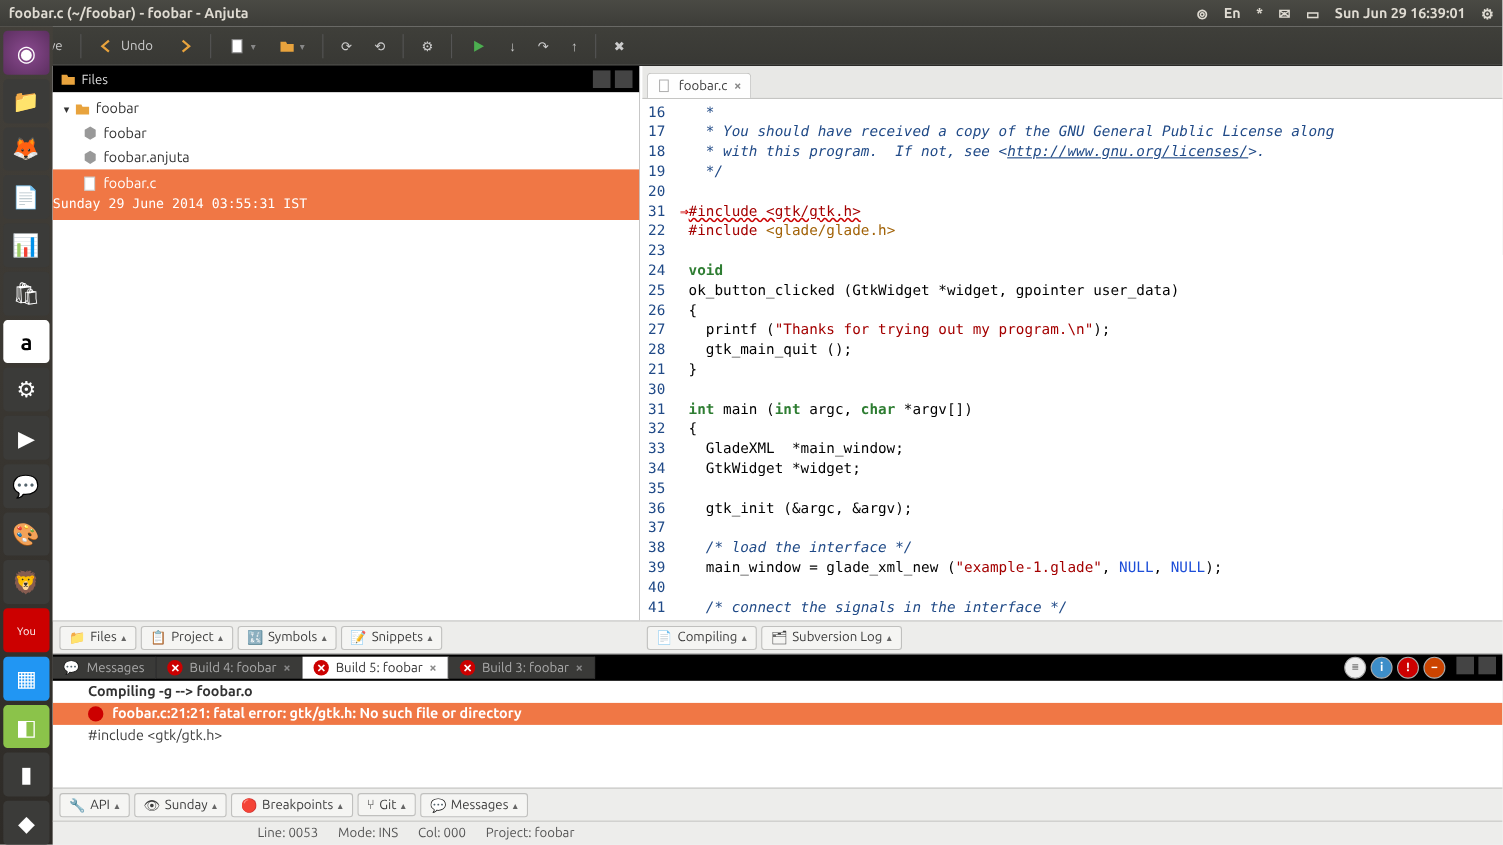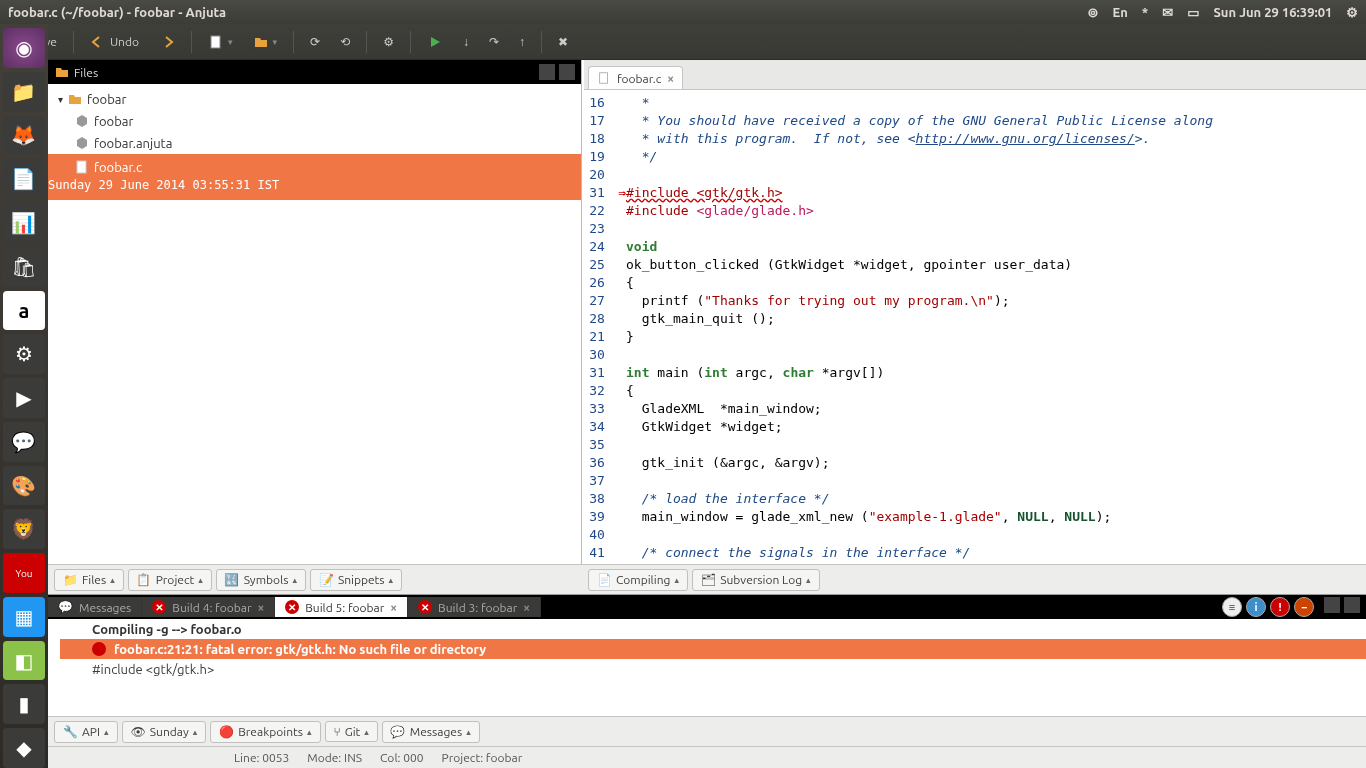--- a/index.html
+++ b/index.html
@@ -38,38 +38,38 @@
 .editor-body { flex:1; display:flex; overflow:hidden; background:#fff; font-family:"DejaVu Sans Mono",monospace; font-size:13px; line-height:18px; }
 .gutter { width:36px; text-align:center; padding:4px 6px 4px 0; color:#204a87; background:#fff; user-select:none; }
 .gutter-line { height:18px; }
 .gutter-line.error { position:relative; }
 .gutter-line.error::after { content:"⇒"; position:absolute; right:-14px; top:0; color:#cc0000; font-weight:bold; }
 .code { flex:1; padding:4px 8px; white-space:pre; color:#000; }
 .code .c { color:#204a87; font-style:italic; }
 .code .k { color:#2e7d32; font-weight:bold; }
 .code .pp { color:#a40000; }
 .code .s { color:#a40000; }
-.code .inc { color:#be185d; }
+.code .inc { color:#a16207; }
 .code .url { color:#204a87; text-decoration:underline; font-style:italic; }
 .code .errline { text-decoration:underline wavy #cc0000; color:#a40000; }
-.code .n { color:#14532d;font-weight:bold; }
+.code .n { color:#1d4ed8; }
 .bottom-tabs { height:30px; background:#ededeb; border-top:1px solid #c5c5c3; display:flex; align-items:center; padding:0 6px; gap:4px; }
 .dock-tab { background:#f5f5f3; border:1px solid #c0c0be; border-radius:3px; padding:3px 8px; display:flex; align-items:center; gap:4px; font-size:12px; }
 .dock-tab .arrow { font-size:9px; color:#666; }
 .messages-pane { flex:1; display:flex; flex-direction:column; border-top:1px solid #999; }
 .msg-tabs { height:24px; background:#000; display:flex; align-items:center; }
 .msg-tab { padding:3px 10px; color:#ccc; display:flex; align-items:center; gap:6px; font-size:12px; border-right:1px solid #333; }
 .msg-tab.active { background:#fff; color:#333; }
 .msg-tab.inactive { background:#3a3a38; color:#aaa; }
 .msg-tab .err-dot { width:14px; height:14px; background:#cc0000; border-radius:50%; color:#fff; display:flex; align-items:center; justify-content:center; font-size:10px; font-weight:bold; }
 .msg-tabs-spacer { flex:1; }
 .msg-tabs-icons { display:flex; gap:4px; padding-right:6px; }
 .msg-round { width:20px; height:20px; border-radius:50%; border:1px solid #aaa; display:flex; align-items:center; justify-content:center; font-size:11px; font-weight:bold; }
 .msg-body { flex:1; background:#fff; font-size:13px; overflow:hidden; }
-.msg-line { padding:3px 32px;margin-left:12px; }
+.msg-line { padding:3px 32px; }
 .msg-line.bold { font-weight:bold; color:#333; }
 .msg-line.error { background:#f07745; color:#fff; font-weight:bold; display:flex; align-items:center; gap:8px; }
 .msg-line.error .err-dot { width:14px; height:14px; background:#cc0000; border-radius:50%; flex-shrink:0; }
 .bottom-docks { height:30px; background:#ededeb; border-top:1px solid #c5c5c3; display:flex; align-items:center; padding:0 6px; gap:4px; }
 .statusbar { height:22px; background:#ededeb; border-top:1px solid #c5c5c3; display:flex; align-items:center; padding:0 8px; gap:18px; font-size:12px; color:#555; }
 .statusbar .grip { width:160px; }
 </style>
 </head>
 <body>
 

